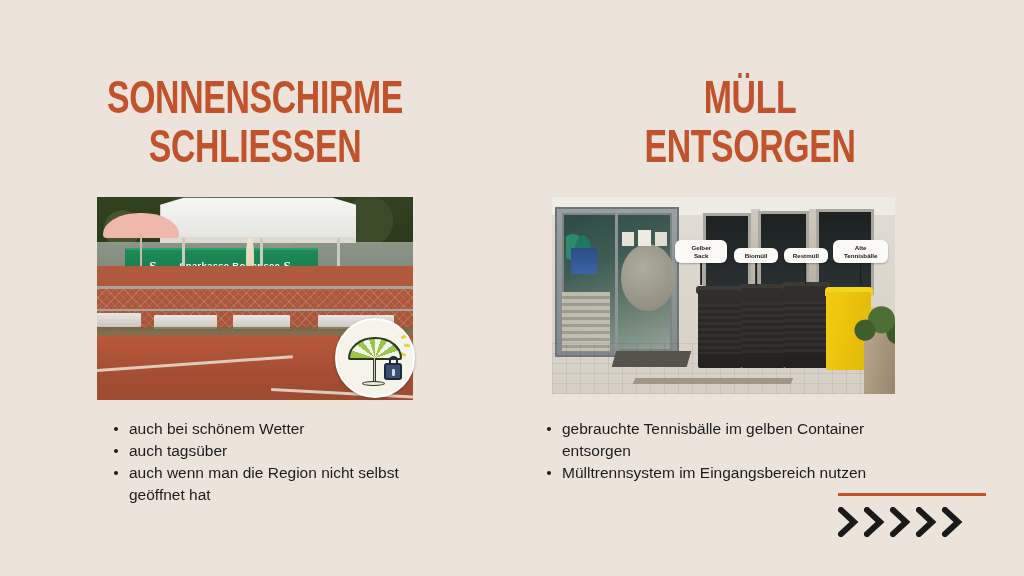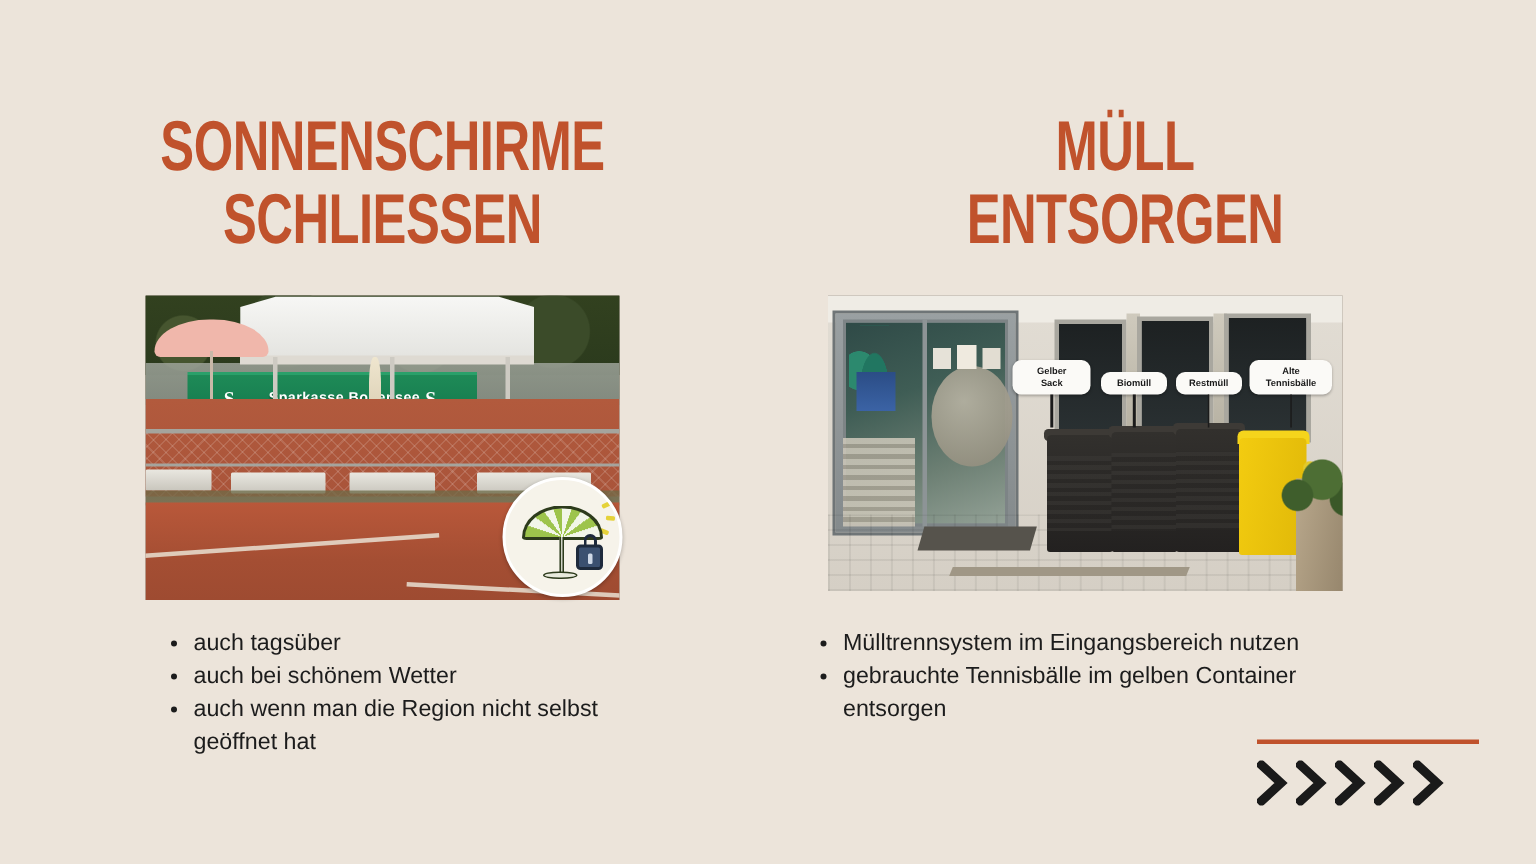--- a/index.html
+++ b/index.html
@@ -347,22 +347,22 @@
       <div class="bu-sun s3"></div>
       <div class="bu-canopy"></div>
       <div class="bu-pole"></div>
       <div class="bu-base"></div>
       <div class="bu-lock-s"></div>
       <div class="bu-lock-b"></div>
       <div class="bu-lock-k"></div>
     </div>
 
     <ul class="bullets list-left">
+      <li>auch bei schönem Wetter</li>
       <li>auch tagsüber</li>
-      <li>auch bei schönem Wetter</li>
       <li>auch wenn man die Region nicht selbst geöffnet hat</li>
     </ul>
   </div>
 
   <div class="column col-right">
 
     <div class="heading">Müll
 Entsorgen</div>
 
     <div class="photo photo-right">
@@ -405,22 +405,22 @@
 
       <div class="callout co-1">Gelber
 Sack</div>
       <div class="callout co-2">Biomüll</div>
       <div class="callout co-3">Restmüll</div>
       <div class="callout co-4">Alte
 Tennisbälle</div>
     </div>
 
     <ul class="bullets list-right">
+      <li>gebrauchte Tennisbälle im gelben Container entsorgen</li>
       <li>Mülltrennsystem im Eingangsbereich nutzen</li>
-      <li>gebrauchte Tennisbälle im gelben Container entsorgen</li>
     </ul>
   </div>
 
   <div class="deco">
     <div class="deco-rule"></div>
     <div class="deco-chevrons">
       <svg width="22" height="30" viewBox="0 0 22 30">
           <path d="M3 3 L16 15 L3 27" stroke="#1a1a1a" stroke-width="6" fill="none" stroke-linecap="square" stroke-linejoin="miter"></path>
         </svg>
       <svg width="22" height="30" viewBox="0 0 22 30">

